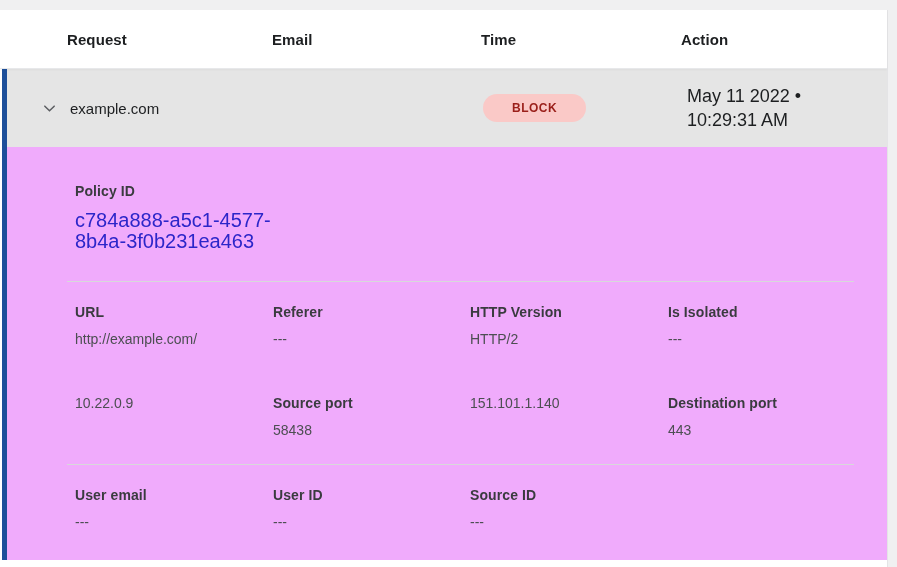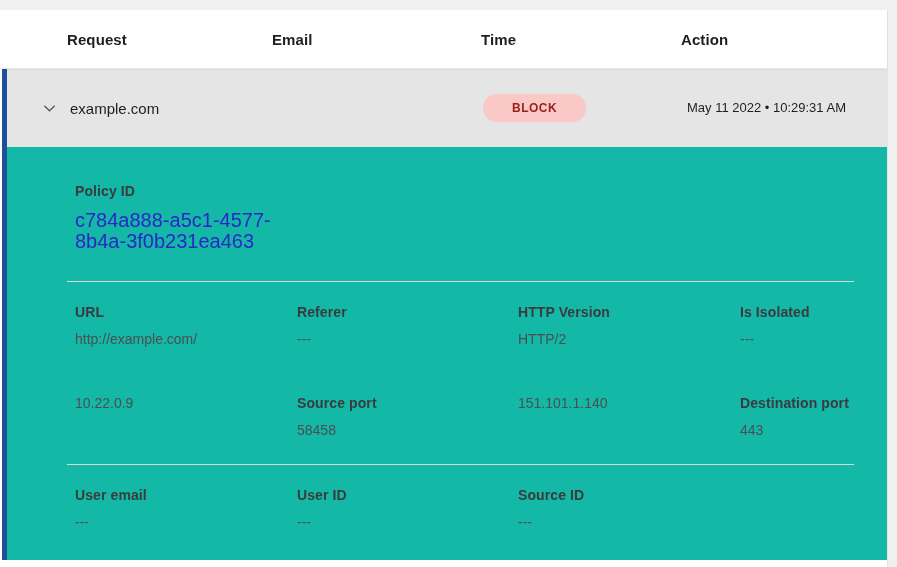--- a/index.html
+++ b/index.html
@@ -83,27 +83,27 @@
     font-weight: 700;
     letter-spacing: 0.04em;
     padding: 8px 29px;
     border-radius: 999px;
     line-height: 1;
     text-align: center;
   }
   .cell-time {
     flex: 1;
     padding-right: 14px;
-    font-size: 13px;
+    font-size: 18px;
     line-height: 24px;
     color: #1d1f21;
   }
   
   .row-details {
-    background: #14b8a6;
+    background: #f0abfc;
     height: 413px;
     padding-left: 68px;
     padding-right: 33px;
     overflow: hidden;
   }
   .policy-section { padding-top: 36px; padding-bottom: 29px; }
   .field-label {
     font-size: 14px;
     font-weight: 700;
     color: #3a3b3f;
@@ -121,21 +121,20 @@
   }
   .divider {
     border-top: 1px solid #d8d8da;
     margin-left: -8px;
   }
   .fields-grid {
     display: grid;
     grid-template-columns: 198px 197px 198px 1fr;
     padding-top: 22px;
     padding-bottom: 26px;
-    gap: 24px;
   }
   .field-value {
     font-size: 14px;
     color: #4c4e52;
   }
 </style>
 </head>
 <body>
 
 <div class="page">
@@ -191,21 +190,21 @@
             <div class="field-value">---</div>
           </div>
         </div>
 
         <div class="fields-grid">
           <div>
             <div class="field-value">10.22.0.9</div>
           </div>
           <div>
             <div class="field-label">Source port</div>
-            <div class="field-value">58458</div>
+            <div class="field-value">58438</div>
           </div>
           <div>
             <div class="field-value">151.101.1.140</div>
           </div>
           <div>
             <div class="field-label">Destination port</div>
             <div class="field-value">443</div>
           </div>
         </div>
 

